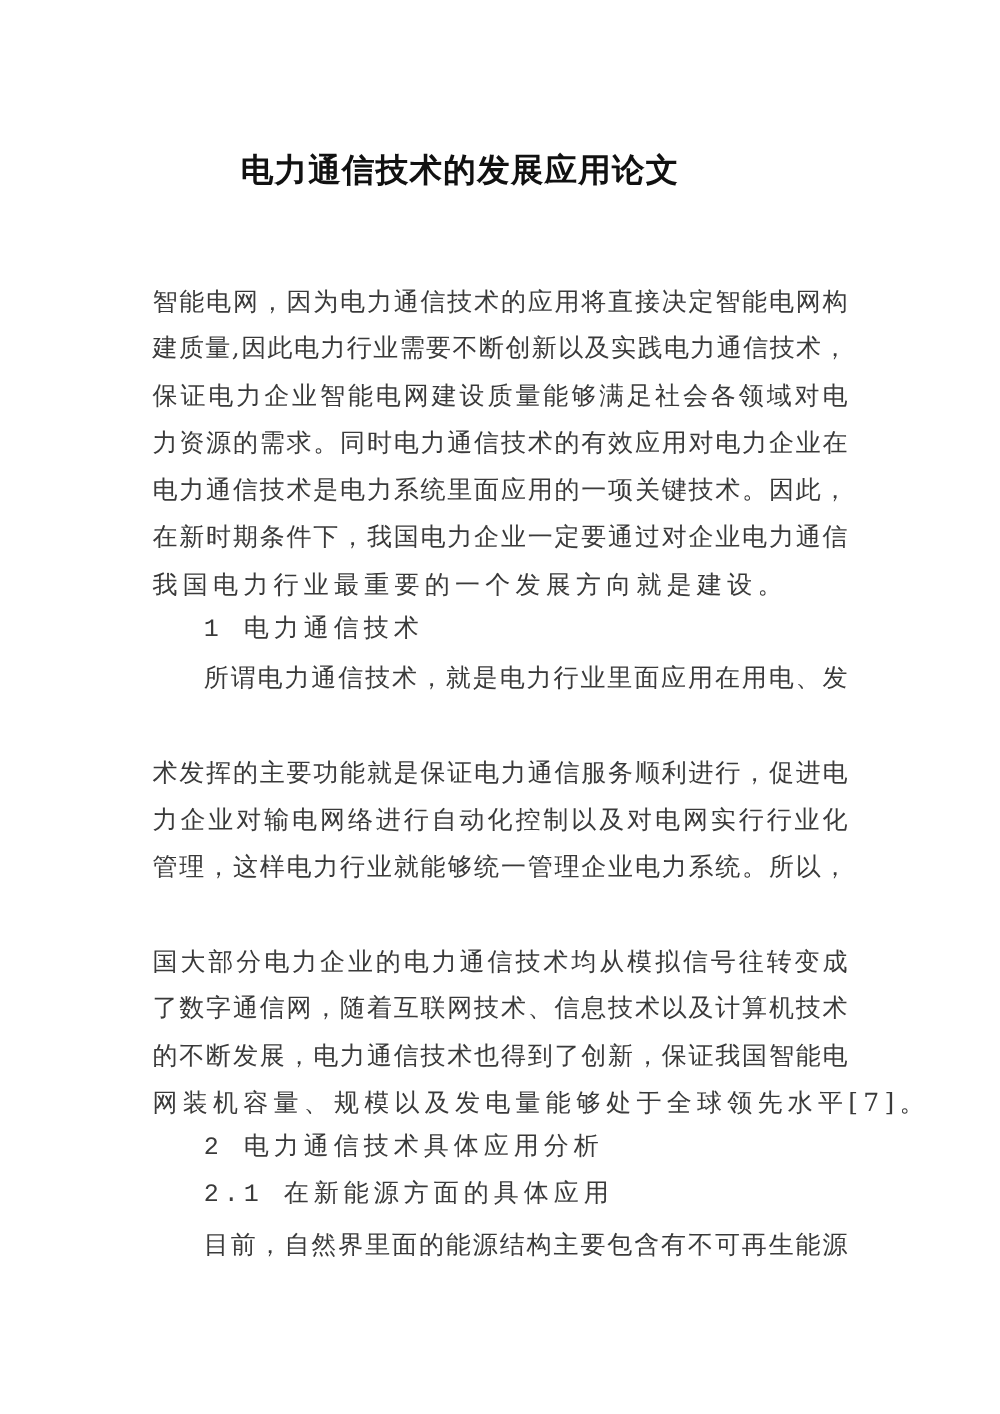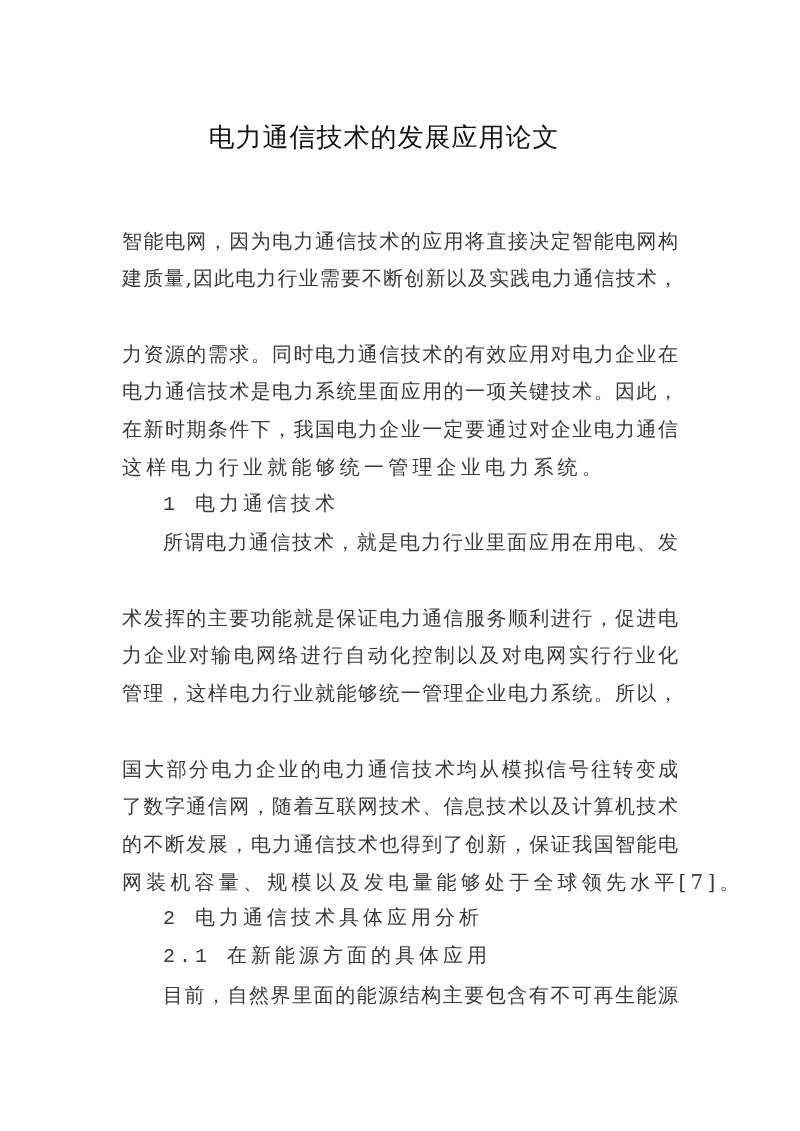--- a/index.html
+++ b/index.html
@@ -15,28 +15,28 @@
   }
   .page {
     position: absolute;
     left: 0; top: 0;
     width: 800px;
     height: 1131px;
     background: #ffffff;
   }
   .title {
     position: absolute;
-    left: 16px;
+    left: 0;
     width: 736px;
     top: 102px;
     height: 36px;
     line-height: 36px;
     text-align: center;
     font-family: "DejaVu Sans", "Liberation Sans", sans-serif;
-    font-weight: normal;
+    font-weight: bold;
     font-size: 26px;
     color: #111111;
     letter-spacing: 1px;
   }
   .line {
     position: absolute;
     left: 122px;
     width: 556px;
     height: 30px;
     line-height: 30px;
@@ -67,24 +67,25 @@
   }
 </style>
 </head>
 <body>
 
 <div class="page">
   <h1 class="title">电力通信技术的发展应用论文</h1>
 
   <div class="line" style="top:226px">智能电网，因为电力通信技术的应用将直接决定智能电网构</div>
   <div class="line" style="top:263px">建质量,因此电力行业需要不断创新以及实践电力通信技术，</div>
+  <div class="line" style="top:301px">保证电力企业智能电网建设质量能够满足社会各领域对电</div>
   <div class="line" style="top:339px">力资源的需求。同时电力通信技术的有效应用对电力企业在</div>
   <div class="line" style="top:376px">电力通信技术是电力系统里面应用的一项关键技术。因此，</div>
   <div class="line" style="top:414px">在新时期条件下，我国电力企业一定要通过对企业电力通信</div>
-  <div class="line last" style="top:452px">这样电力行业就能够统一管理企业电力系统。</div>
+  <div class="line last" style="top:452px">我国电力行业最重要的一个发展方向就是建设。</div>
 
   <div class="line heading" style="top:490px">1 电力通信技术</div>
 
   <div class="line indent" style="top:527px">所谓电力通信技术，就是电力行业里面应用在用电、发</div>
   <div class="line" style="top:603px">术发挥的主要功能就是保证电力通信服务顺利进行，促进电</div>
   <div class="line" style="top:640px">力企业对输电网络进行自动化控制以及对电网实行行业化</div>
   <div class="line" style="top:678px">管理，这样电力行业就能够统一管理企业电力系统。所以，</div>
   <div class="line" style="top:754px">国大部分电力企业的电力通信技术均从模拟信号往转变成</div>
   <div class="line" style="top:791px">了数字通信网，随着互联网技术、信息技术以及计算机技术</div>
   <div class="line" style="top:829px">的不断发展，电力通信技术也得到了创新，保证我国智能电</div>

